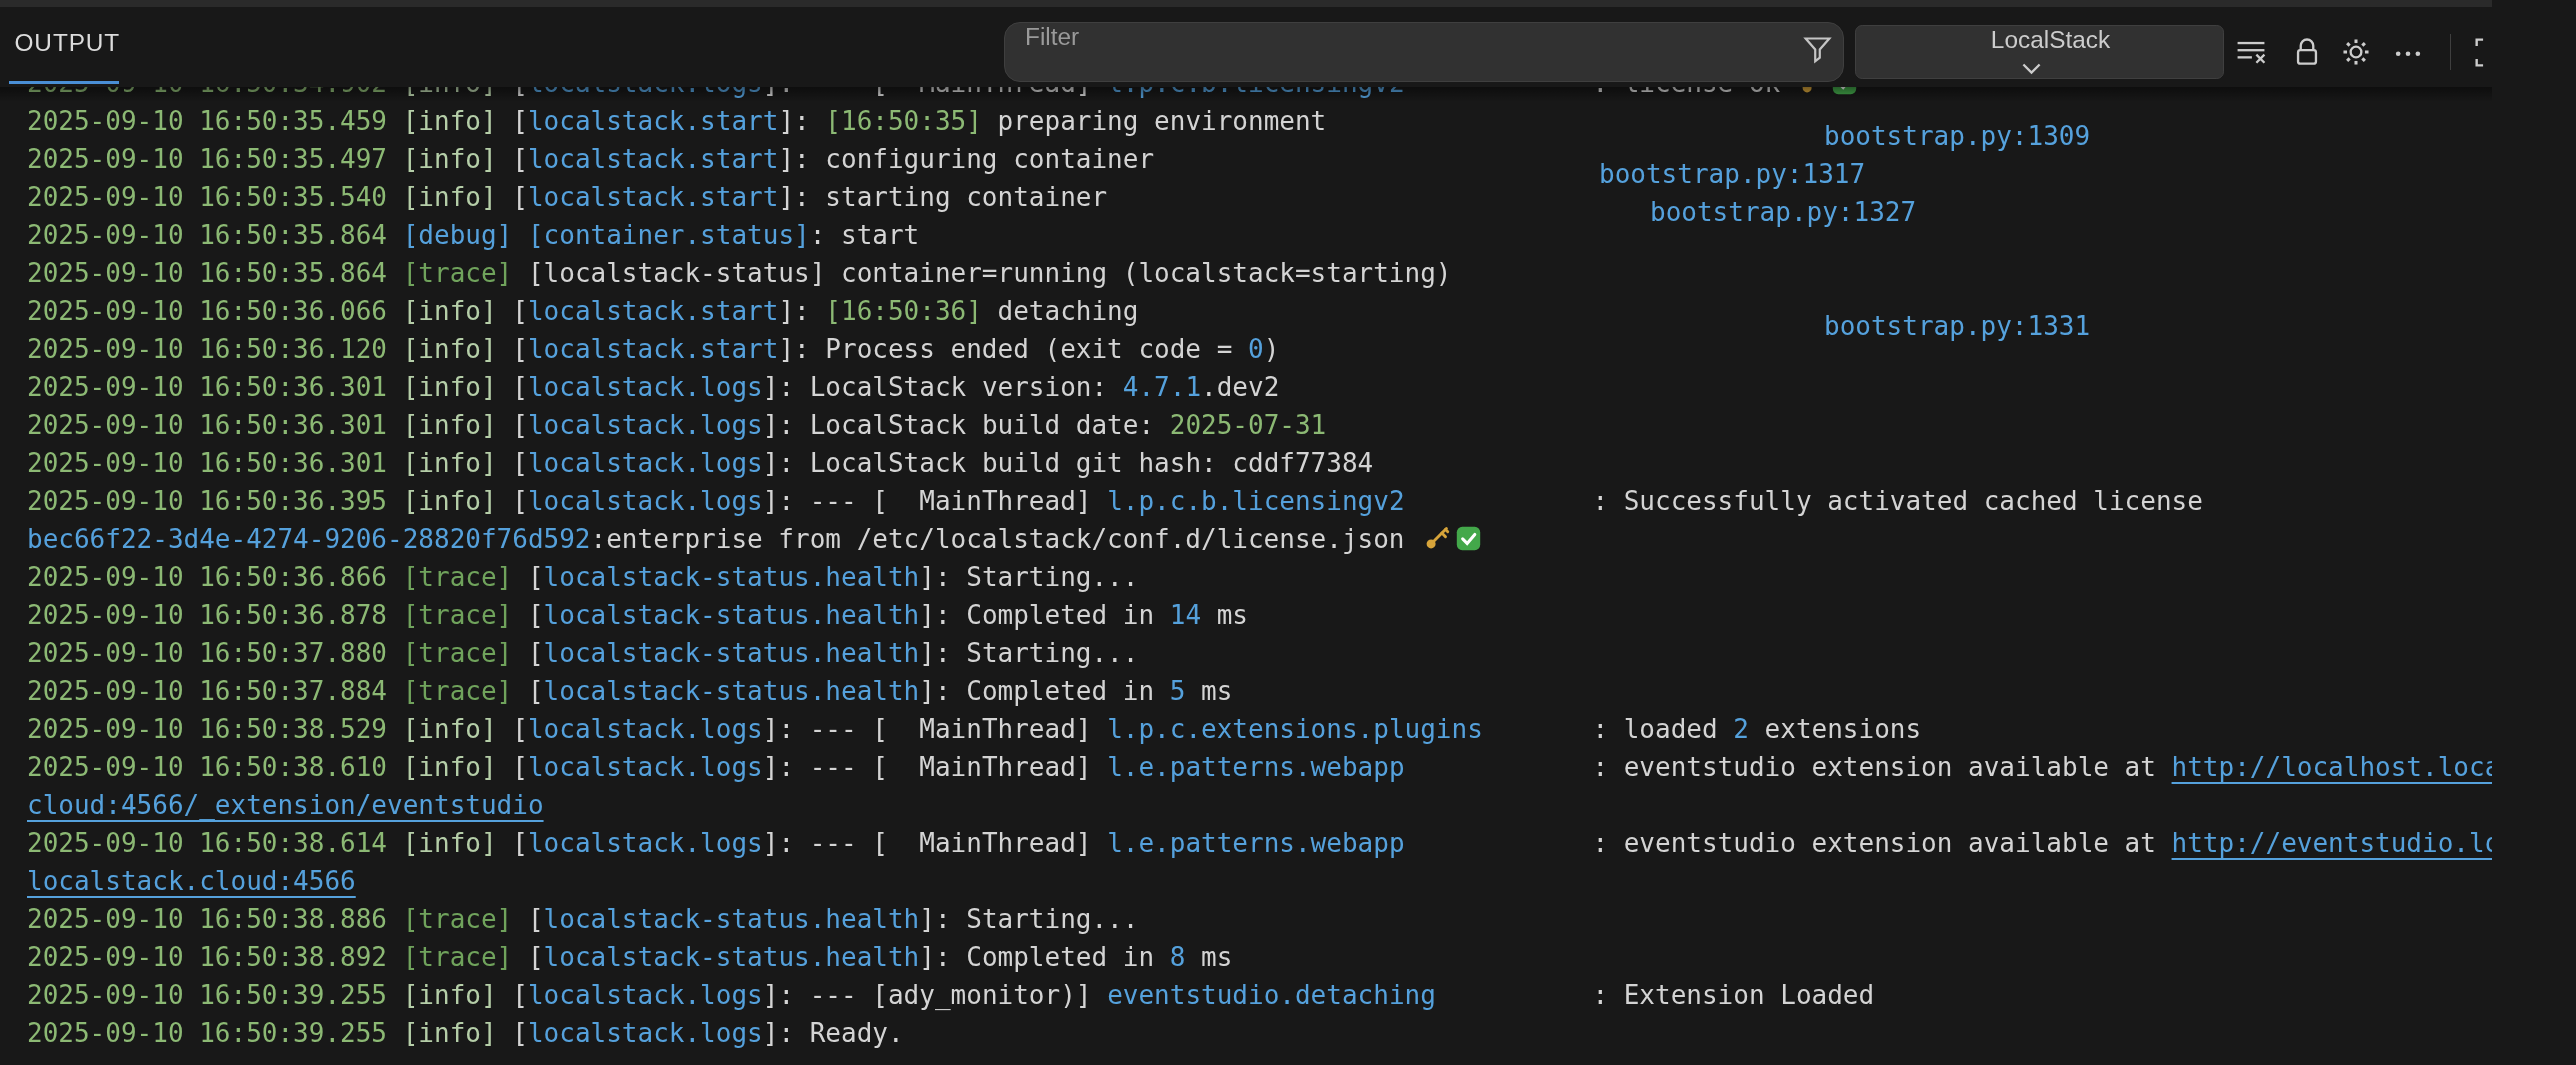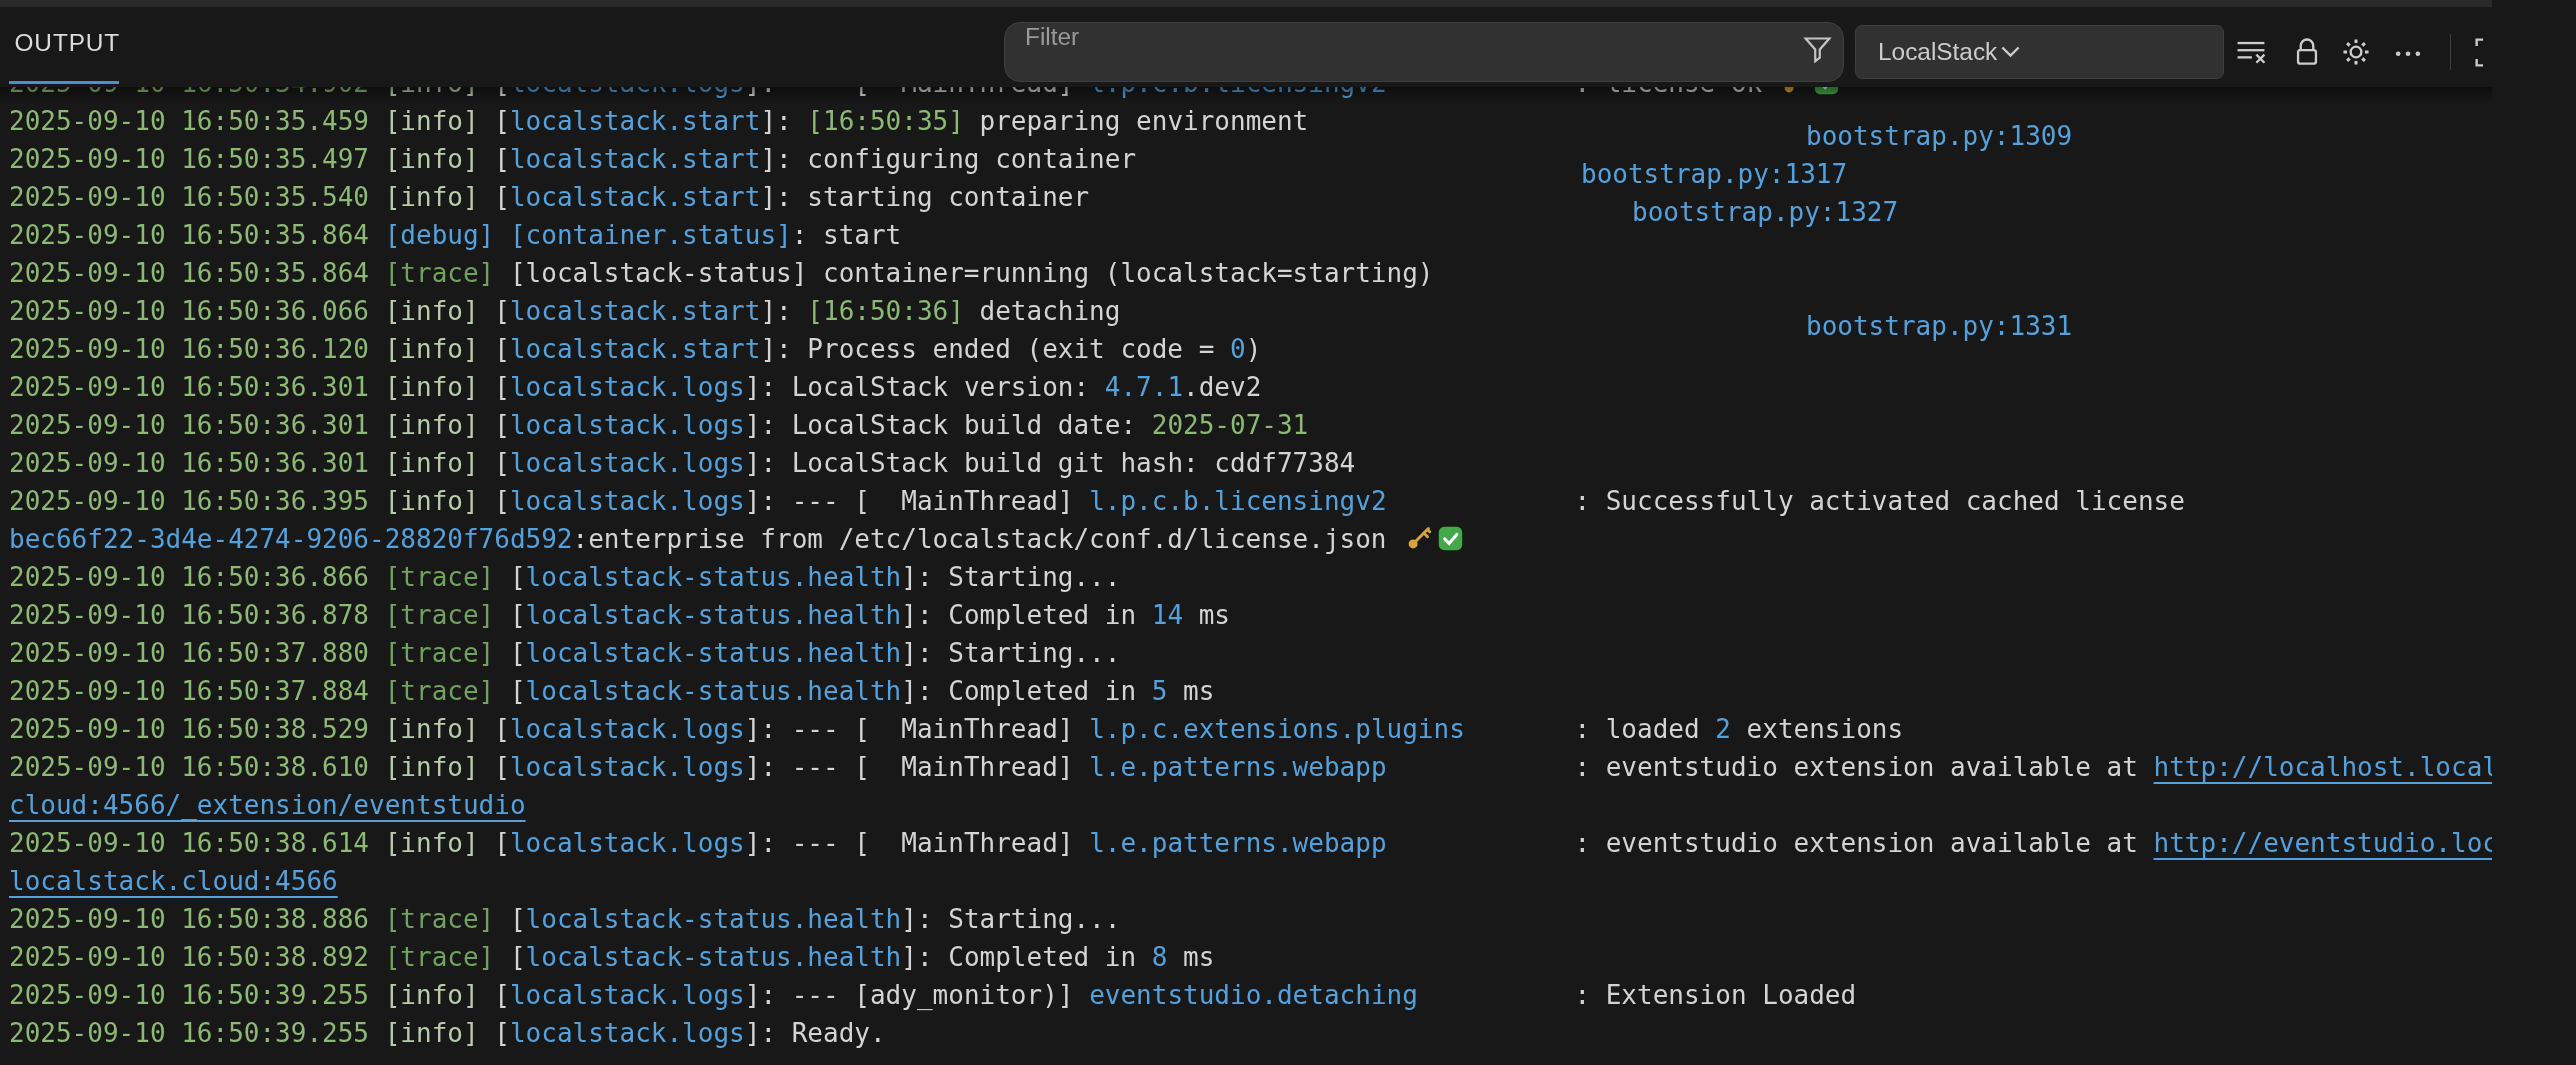--- a/index.html
+++ b/index.html
@@ -12,31 +12,31 @@
               letter-spacing:0.9px;cursor:pointer;}
   #tab-underline{position:absolute;left:9px;top:74px;width:110px;height:2.7px;background:var(--accent);}
   #filter-box{position:absolute;left:1004px;top:14.5px;width:838px;height:58px;background:var(--ctl);
               border:0.9px solid var(--ctlbr);border-radius:16px;display:flex;align-items:flex-start;}
   #filter-input{flex:1;background:transparent;border:none;outline:none;color:#cccccc;
                 font-size:24.4px;font-family:"Liberation Sans",sans-serif;padding:0 0 0 20px;}
   #filter-input::placeholder{color:var(--ph);}
   .funnel-btn{width:51px;height:51px;display:flex;align-items:center;justify-content:center;cursor:pointer;}
   #channel-select{position:absolute;left:1855px;top:18px;width:367px;height:52px;background:var(--ctl);
                   border:0.9px solid var(--ctlbr);border-radius:7.2px;display:flex;align-items:center;
-                  justify-content:flex-start;cursor:pointer;}
+                  justify-content:space-between;cursor:pointer;flex-direction:column;}
   #channel-label{color:#cccccc;font-size:24.4px;padding-left:22px;}
   #channel-select .chev{padding-right:16.3px;display:flex;align-items:center;}
   .tbtn{position:absolute;top:25px;width:40px;height:40px;display:flex;align-items:center;
         justify-content:center;cursor:pointer;border-radius:5.4px;}
   #divider{position:absolute;left:2450px;top:27px;width:0.9px;height:36px;background:#3f3f3f;}
   
   #log-viewport{position:absolute;left:0;top:87px;right:0;bottom:0;overflow:hidden;background:var(--bg);}
   #log-shadow{position:absolute;left:0;top:0;width:100%;height:14.5px;z-index:5;
               background:linear-gradient(rgba(0,0,0,0.45),rgba(0,0,0,0));pointer-events:none;}
-  #log-content{margin-top:-23.5px;padding-left:9px;}
+  #log-content{margin-top:-23.5px;padding-left:27px;}
   .row{position:relative;height:38px;line-height:38px;white-space:pre;
        font-family:"DejaVu Sans Mono","Liberation Mono",monospace;font-size:26px;color:var(--txt);}
   .c-ts{color:var(--ts);} .c-li{color:var(--info);} .c-lt{color:var(--trace);}
   .c-ld,.c-ldb{color:var(--blue);} .c-br{color:var(--txt);} .c-tx{color:var(--txt);}
   .c-nb{color:var(--blue);} .c-gr{color:var(--ts);} .c-nm{color:var(--blue);}
   .c-lk{color:var(--blue);text-decoration:underline;text-decoration-thickness:1.8px;
         text-underline-offset:6.3px;cursor:pointer;}
   .ref{position:absolute;top:0;color:var(--blue);cursor:pointer;margin-top:15px;}
   .ic-svg{display:inline-block;vertical-align:-4.5px;margin:0 2.7px;}
 </style>

